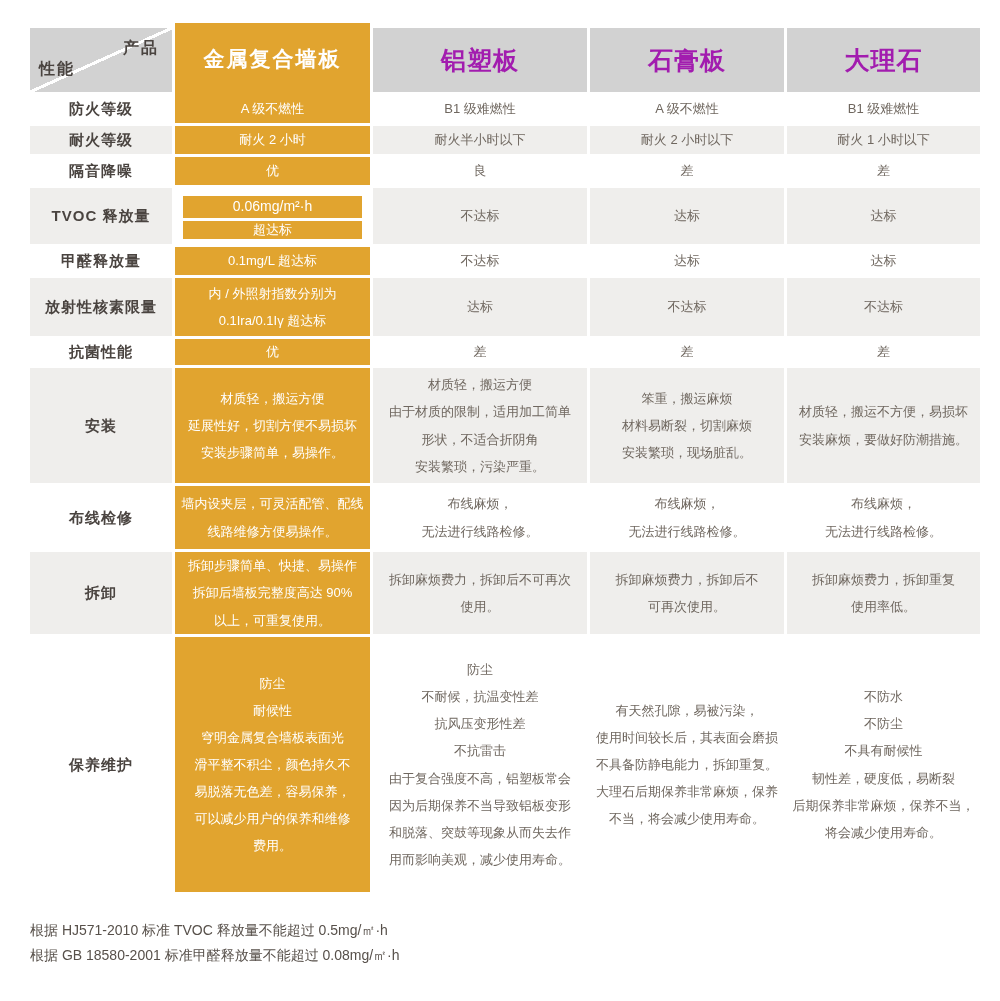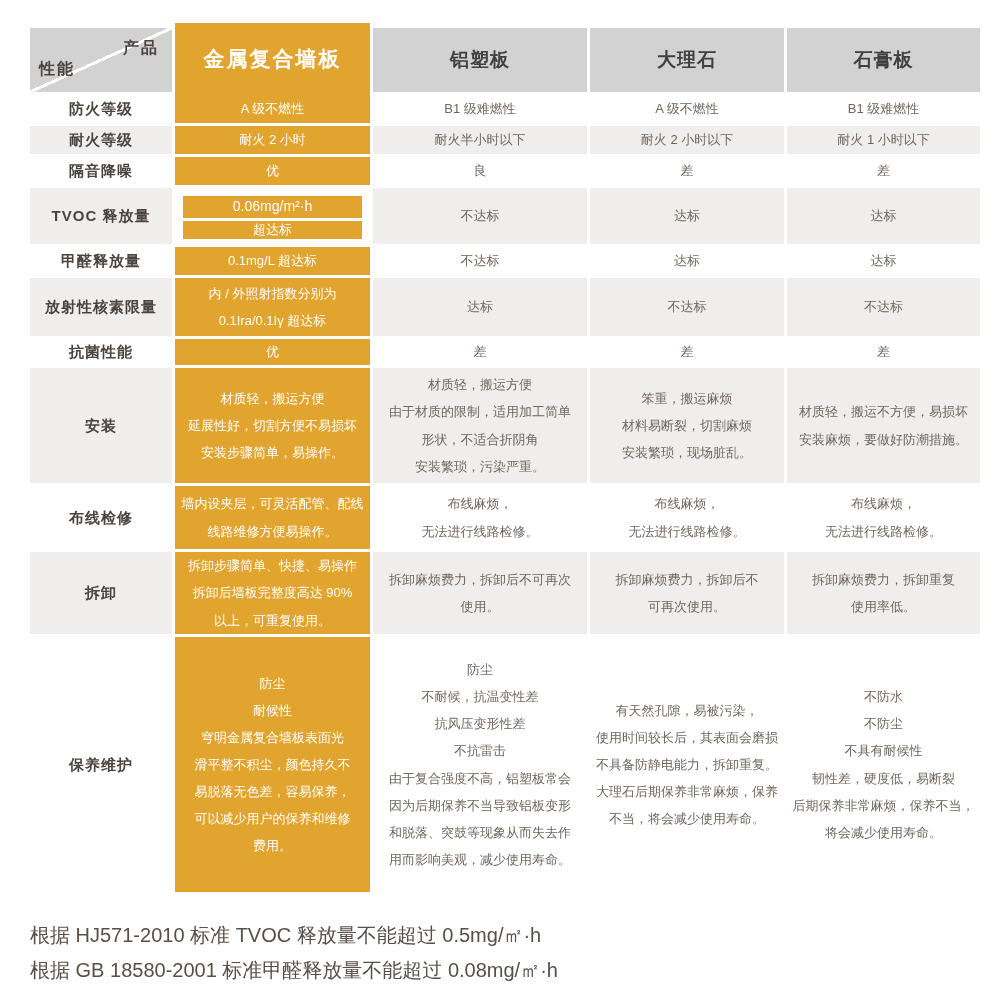--- a/index.html
+++ b/index.html
@@ -25,23 +25,23 @@
     background:#ffffff;
     color:#6F675F;
     font-size:13px;
     line-height:1.55;
   }
   .cell.multiline{ line-height:2.08; }
   .cell.stripe{ background:#EFEEEC; }
 
   .cell.header{
     background:#D2D2D2;
-    color:#404040;
+    color:#a21caf;
     font-weight:bold;
-    font-size:19px;
+    font-size:25px;
     letter-spacing:1px;
   }
   .cell.orange{
     background:#E1A42F;
     color:#ffffff;
   }
   .cell.header.orange{
     background:#E1A42F;
     color:#ffffff;
     font-size:21px;
@@ -85,37 +85,37 @@
     background:#E1A42F; color:#ffffff;
     display:flex; align-items:center; justify-content:center;
     text-align:center; font-size:13px;
   }
   .stackbox.first{ flex:1 1 auto; font-size:14px; }
   .stackbox.second{ height:18px; flex:0 0 18px; }
 
   .footnotes{
     position:absolute; left:30px; top:918px;
     color:#57504A;
-    font-size:20px;
+    font-size:14px;
     line-height:1.75;
   }
 </style>
 </head>
 <body>
 
 <div class="page">
   <div class="grid" id="grid">
     <div class="cell corner">
       <span class="corner-top">产品</span>
       <span class="corner-bottom">性能</span>
     </div>
   <div class="cell header orange">金属复合墙板</div>
       <div class="cell header">铝塑板</div>
+      <div class="cell header">石膏板</div>
       <div class="cell header">大理石</div>
-      <div class="cell header">石膏板</div>
       <div class="cell rowlabel">防火等级</div>
       <div class="cell orange">
         <div>A 级不燃性</div>
       </div>
       <div class="cell">
         <div>B1 级难燃性</div>
       </div>
       <div class="cell">
         <div>A 级不燃性</div>
       </div>

